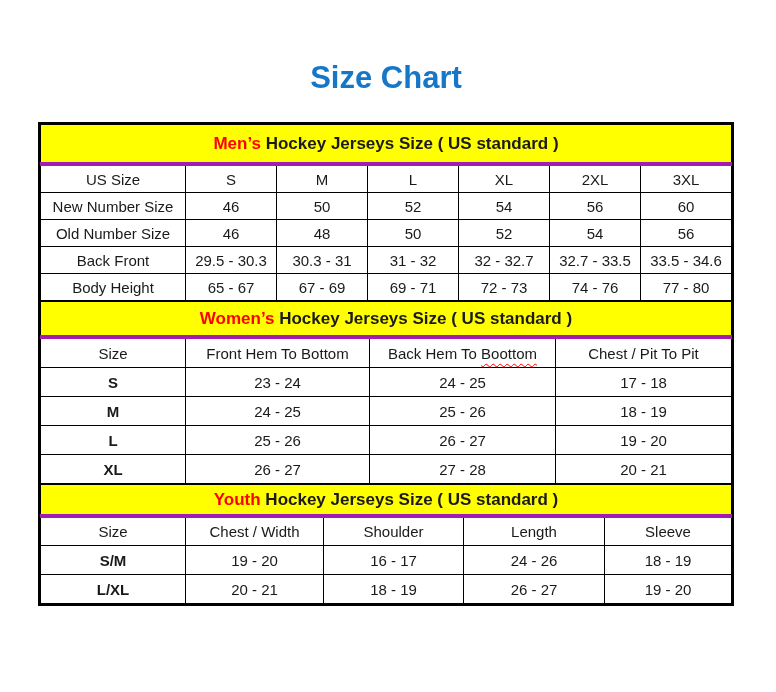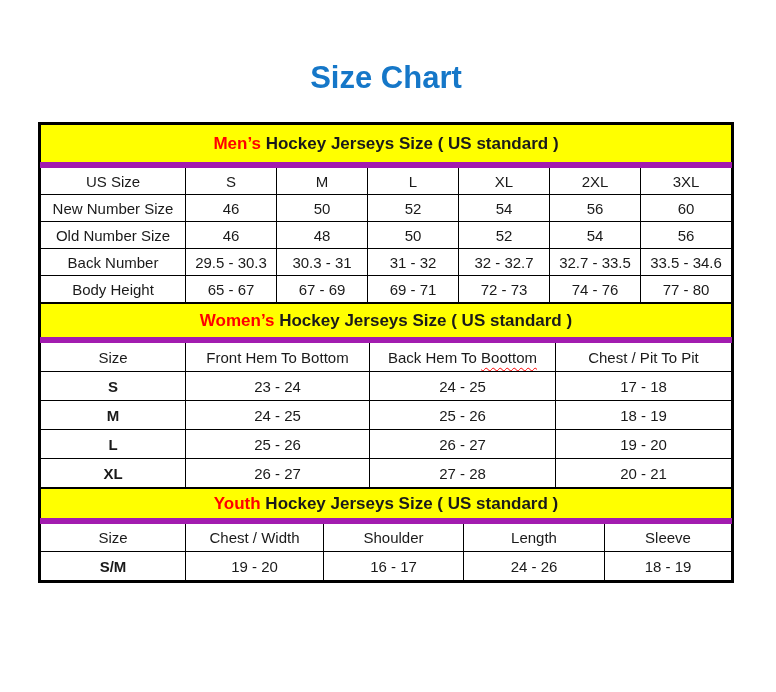--- a/index.html
+++ b/index.html
@@ -47,21 +47,21 @@
     padding: 0 2px;
     font-size: 15px;
     font-weight: normal;
     overflow: hidden;
     white-space: nowrap;
   }
   tr.band td {
     background: #FFFF00;
     font-weight: bold;
     font-size: 17px;
-    border-bottom: 6px solid #a21caf;
+    border-bottom: 4px solid #a21caf;
   }
   .mens tr.band td   { height: 37px; }
   .womens tr.band td { height: 33px; }
   .youth tr.band td  { height: 29px; margin-top: 44px; }
   .hl { color: #FF0000; }
   tr.head th { font-weight: normal; }
   .mens  tr.head th { height: 26px; }
   .mens  tr.row  td { height: 26px; }
   .womens tr.head th { height: 28px; }
   .womens tr.row  td { height: 28px; }
@@ -120,21 +120,21 @@
     <tr class="row">
       <td class="lbl">Old Number Size</td>
       <td>46</td>
       <td>48</td>
       <td>50</td>
       <td>52</td>
       <td>54</td>
       <td>56</td>
     </tr>
     <tr class="row">
-      <td class="lbl">Back Number</td>
+      <td class="lbl">Back Front</td>
       <td>29.5 - 30.3</td>
       <td>30.3 - 31</td>
       <td>31 - 32</td>
       <td>32 - 32.7</td>
       <td>32.7 - 33.5</td>
       <td>33.5 - 34.6</td>
     </tr>
     <tr class="row">
       <td class="lbl">Body Height</td>
       <td>65 - 67</td>
@@ -210,16 +210,23 @@
       <th>Length</th>
       <th>Sleeve</th>
     </tr>
     <tr class="row">
       <td class="lbl-bold">S/M</td>
       <td>19 - 20</td>
       <td>16 - 17</td>
       <td>24 - 26</td>
       <td>18 - 19</td>
     </tr>
+    <tr class="row">
+      <td class="lbl-bold">L/XL</td>
+      <td>20 - 21</td>
+      <td>18 - 19</td>
+      <td>26 - 27</td>
+      <td>19 - 20</td>
+    </tr>
   </tbody>
     </table>
 
 </div>
 
 </body></html>

